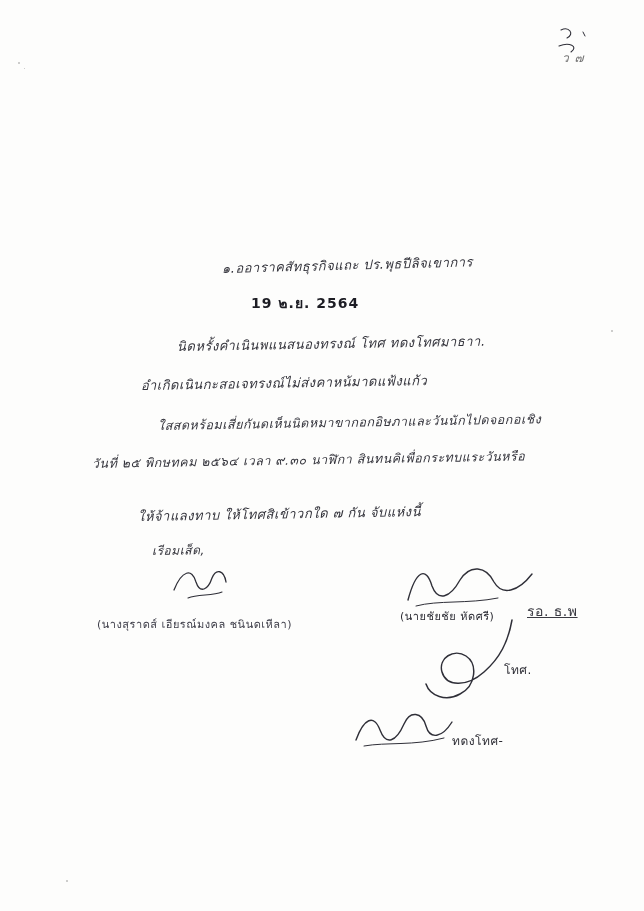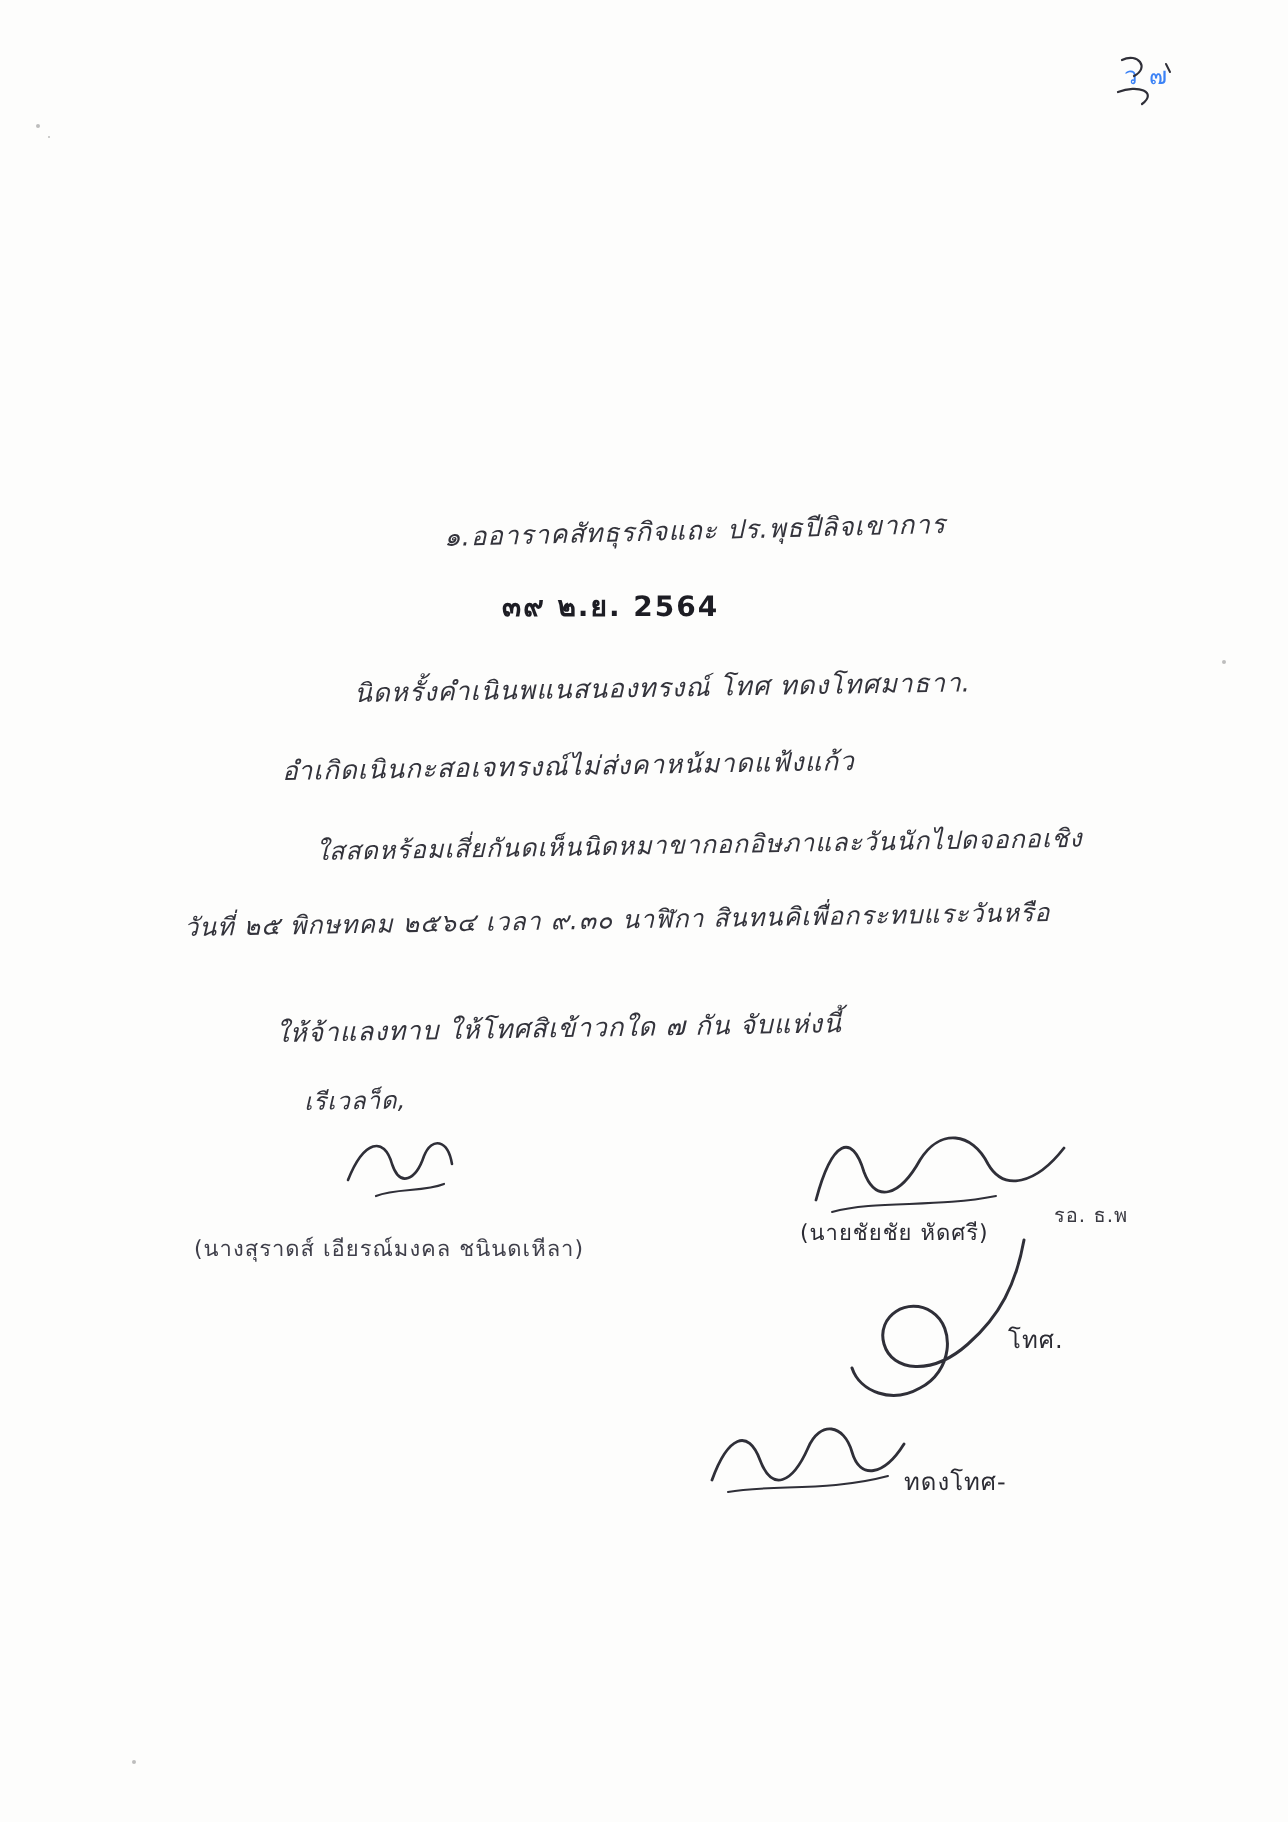--- a/index.html
+++ b/index.html
@@ -47,41 +47,44 @@
   .ink.small {
     font-size: 11px;
   }
   .ink.stamp {
     font-weight: 700;
     font-size: 14px;
     letter-spacing: 1px;
     color: #1d1d24;
   }
   .ink.tiny {
-    font-size: 10px;
+    font-size: 14px;
     color: #3a3a42;
+    text-decoration: underline;
   }
 
   
   .stroke {
     position: absolute;
     pointer-events: none;
   }
   .stroke path {
     fill: none;
     stroke: #2f2f38;
     stroke-linecap: round;
     stroke-linejoin: round;
   }
 
   .corner-mark {
     position: absolute;
-    color: #3b82f6;
+    color: #737373;
     font-size: 12px;
+    font-style: italic;
     letter-spacing: 1px;
+    margin-top: 20px;
   }
 </style>
 </head>
 <body>
 
 <div class="page">
 
   <div class="speck" style="left:18px; top:62px; width:2px; height:2px;"></div>
   <div class="speck" style="left:24px; top:68px; width:1px; height:1px;"></div>
   <div class="speck" style="left:611px; top:330px; width:2px; height:2px;"></div>
@@ -89,33 +92,33 @@
 
   <div class="corner-mark" style="left:562px; top:28px;">ว ๗</div>
   <svg class="stroke" style="left:555px; top:24px; width:50px; height:40px;">
     <path d="M6,6 C14,2 20,10 12,14" stroke-width="1.1"></path>
     <path d="M4,22 C14,18 24,22 16,28" stroke-width="1.1"></path>
     <path d="M28,8 L30,12" stroke-width="1"></path>
   </svg>
 
   <div class="ink hand" style="left:222px; top:258px; transform: rotate(-1.5deg);">๑.ออาราคสัทธุรกิจแถะ ปร.พุธปีลิจเขาการ</div>
 
-  <div class="ink stamp" style="left:251px; top:292px;">๓๙ ๒.ย. 2564</div>
+  <div class="ink stamp" style="left:251px; top:292px;">19 ๒.ย. 2564</div>
 
   <div class="ink hand" style="left:177px; top:336px; transform: rotate(-1deg);">นิดหรั้งคำเนินพแนสนองทรงณ์ โทศ ทดงโทศมาธาา.</div>
 
   <div class="ink hand" style="left:141px; top:375px; transform: rotate(-1deg);">อำเกิดเนินกะสอเจทรงณ์ไม่ส่งคาหน้มาดแฟ้งแก้ว</div>
 
   <div class="ink hand" style="left:158px; top:416px; transform: rotate(-1deg); font-size:12.5px;">ใสสดหร้อมเสี่ยกันดเห็นนิดหมาขากอกอิษภาและวันนักไปดจอกอเชิง</div>
 
   <div class="ink hand" style="left:92px; top:454px; transform: rotate(-1deg); font-size:12.5px;">วันที่ ๒๕ พิกษทคม ๒๕๖๔ เวลา ๙.๓๐ นาฬิกา สินทนคิเพื่อกระทบแระวันหรือ</div>
 
   <div class="ink hand" style="left:138px; top:506px; transform: rotate(-1deg);">ให้จ้าแลงทาบ ให้โทศสิเข้าวกใด ๗ กัน จับแห่งนี้</div>
 
-  <div class="ink hand" style="left:152px; top:541px; transform: rotate(-1deg); font-size:12px;">เรีเวลา็ด,</div>
+  <div class="ink hand" style="left:152px; top:541px; transform: rotate(-1deg); font-size:12px;">เรีอมเส็ด,</div>
 
   <svg class="stroke" style="left:168px; top:560px; width:80px; height:46px;">
     <path d="M6,30 C14,10 24,8 28,22 C32,34 40,30 44,18 C48,8 56,10 58,22" stroke-width="1.3"></path>
     <path d="M20,38 C30,34 44,36 54,32" stroke-width="1.1"></path>
   </svg>
 
   <div class="ink small" style="left:97px; top:615px; color:#3f3f4a;">(นางสุราดส์ เอียรณ์มงคล ชนินดเหีลา)</div>
 
   <svg class="stroke" style="left:398px; top:560px; width:160px; height:55px;">
     <path d="M10,40 C18,10 28,6 34,26 C40,42 52,38 62,20 C72,4 88,6 96,22 C104,36 120,32 134,14" stroke-width="1.4"></path>

